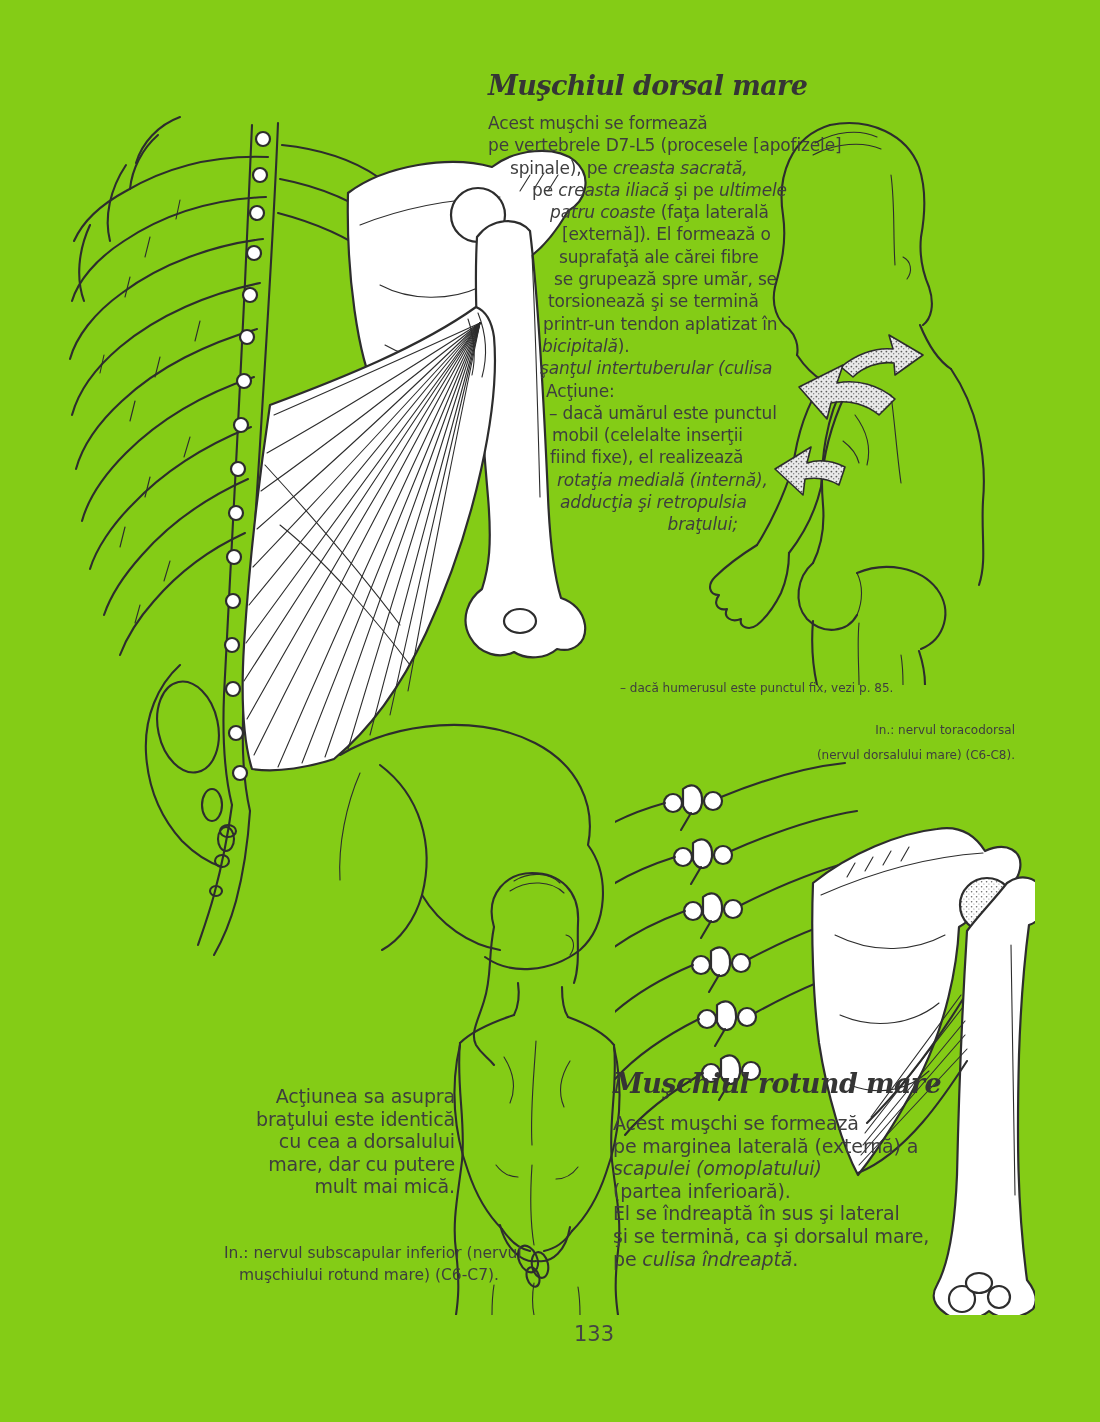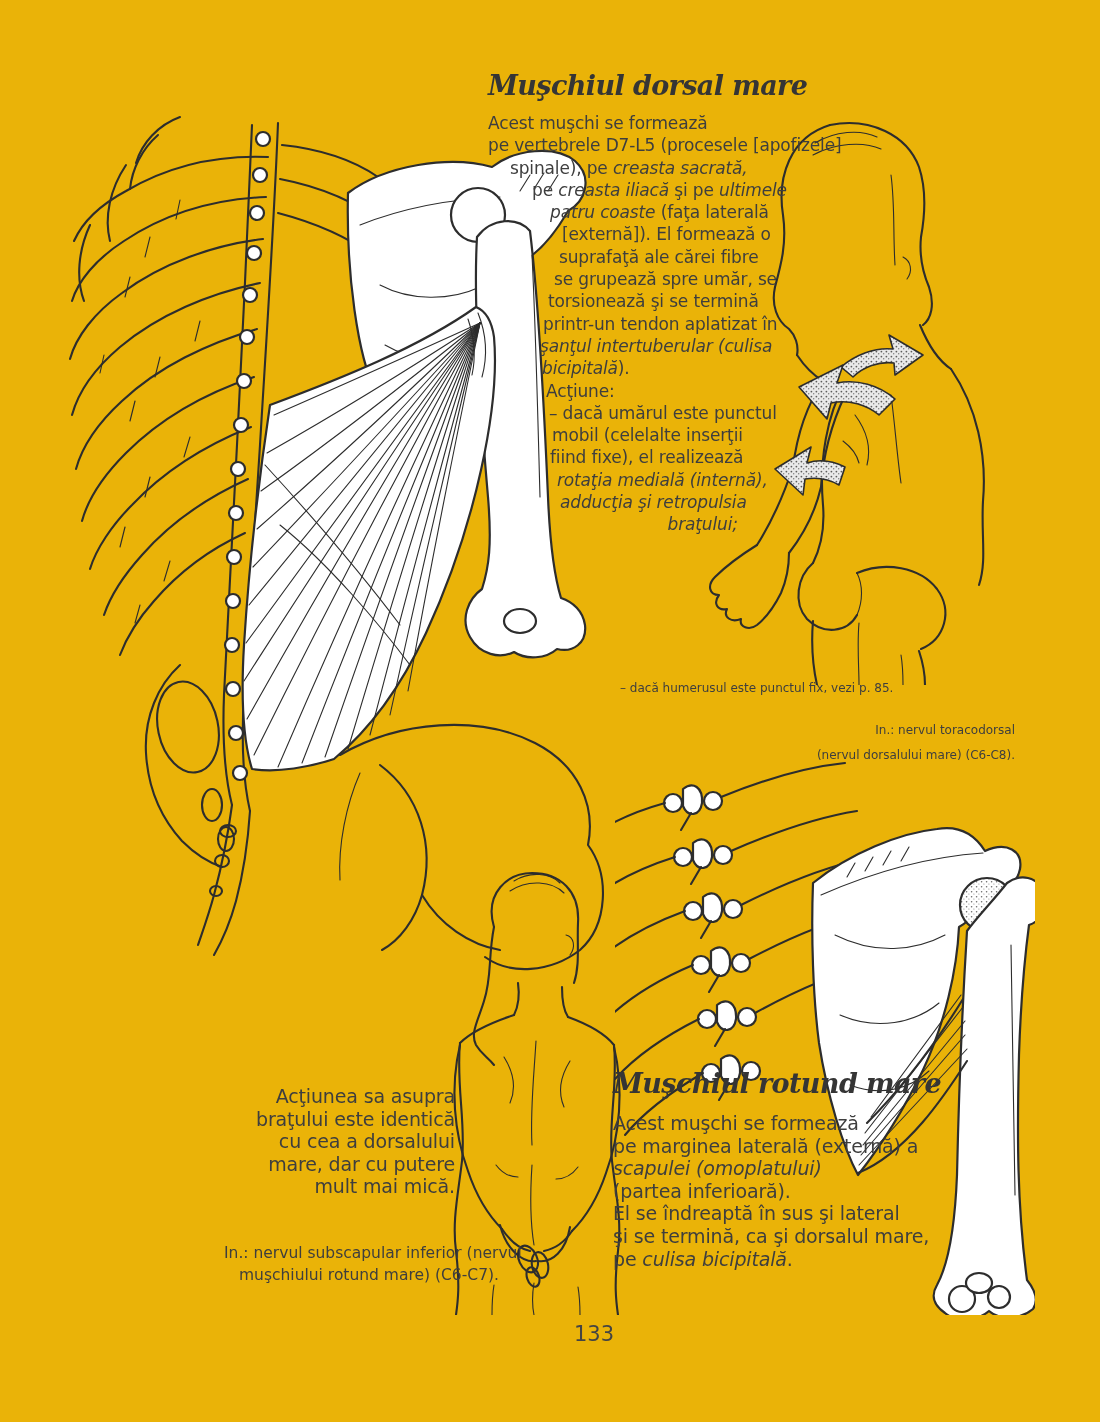--- a/index.html
+++ b/index.html
@@ -1,16 +1,16 @@
 <!DOCTYPE html>
 <html><head>
 <meta charset="utf-8">
 <style>
   html,body{margin:0;padding:0;background:#e8e8e8;}
-  .page{position:relative;width:1100px;height:1422px;background:#eab308;
+  .page{position:relative;width:1100px;height:1422px;background:#84cc16;
         font-family:"DejaVu Sans","Liberation Sans",sans-serif;color:#3b3b3b;overflow:hidden;margin:0 auto;}
   .abs{position:absolute;}
   .title{font-family:"DejaVu Serif","Liberation Serif",serif;font-weight:bold;font-style:italic;
          font-size:27px;color:#353535;letter-spacing:-0.6px;white-space:nowrap;}
   .body-text{font-size:17px;line-height:22.3px;letter-spacing:-0.15px;color:#3e3e3e;}
   .body-text2{font-size:19px;line-height:22.6px;letter-spacing:-0.15px;color:#3e3e3e;}
   .tline{white-space:nowrap;}
   .it{font-style:italic;}
   .note{font-size:12px;line-height:24.5px;color:#3e3e3e;}
   .right{text-align:right;}
@@ -287,22 +287,22 @@
       <div class="tline"><span>Acest muşchi se formează</span></div>
       <div class="tline"><span>pe vertebrele D7-L5 (procesele [apofizele]</span></div>
       <div class="tline" style="padding-left: 22px;"><span>spinale), pe </span><span class="it">creasta sacrată,</span></div>
       <div class="tline" style="padding-left: 44px;"><span>pe </span><span class="it">creasta iliacă</span><span> şi pe </span><span class="it">ultimele</span></div>
       <div class="tline" style="padding-left: 62px;"><span class="it">patru coaste</span><span> (faţa laterală</span></div>
       <div class="tline" style="padding-left: 74px;"><span>[externă]). El formează o</span></div>
       <div class="tline" style="padding-left: 71px;"><span>suprafaţă ale cărei fibre</span></div>
       <div class="tline" style="padding-left: 66px;"><span>se grupează spre umăr, se</span></div>
       <div class="tline" style="padding-left: 60px;"><span>torsionează şi se termină</span></div>
       <div class="tline" style="padding-left: 55px;"><span>printr-un tendon aplatizat în</span></div>
+      <div class="tline" style="padding-left: 54px;"><span class="it">bicipitală</span><span>).</span></div>
       <div class="tline" style="padding-left: 52px;"><span class="it">şanţul intertuberular (culisa</span></div>
-      <div class="tline" style="padding-left: 54px;"><span class="it">bicipitală</span><span>).</span></div>
       <div class="tline" style="padding-left: 58px;"><span>Acţiune:</span></div>
       <div class="tline" style="padding-left: 61px;"><span>– dacă umărul este punctul</span></div>
       <div class="tline" style="padding-left: 64px;"><span>mobil (celelalte inserţii</span></div>
       <div class="tline" style="padding-left: 62px;"><span>fiind fixe), el realizează</span></div>
       <div class="tline" style="padding-left: 69px;"><span class="it">rotaţia medială (internă),</span></div>
       <div class="tline" style="padding-left: 72px;"><span class="it">adducţia şi retropulsia</span></div>
       <div class="tline" style="padding-left: 76px; text-align: center;"><span class="it">braţului;</span></div>
     </div>
 
   <div class="abs note" style="left:620px;top:676px">– dacă humerusul este punctul fix, vezi p. 85.</div>
@@ -327,18 +327,18 @@
 
   <div class="abs title" style="left:613px;top:1068px">Muşchiul rotund mare</div>
 
   <div class="abs body-text2" style="left:613px;top:1112px">
       <div class="tline"><span>Acest muşchi se formează</span></div>
       <div class="tline"><span>pe marginea laterală (externă) a</span></div>
       <div class="tline"><span class="it">scapulei (omoplatului)</span></div>
       <div class="tline"><span>(partea inferioară).</span></div>
       <div class="tline"><span>El se îndreaptă în sus şi lateral</span></div>
       <div class="tline"><span>şi se termină, ca şi dorsalul mare,</span></div>
-      <div class="tline"><span>pe </span><span class="it">culisa bicipitală</span><span>.</span></div>
+      <div class="tline"><span>pe </span><span class="it">culisa îndreaptă</span><span>.</span></div>
     </div>
 
   <div class="abs pagenum center" style="left:0;top:1322px;width:1100px">133</div>
 
 </div>
 
 </body></html>

